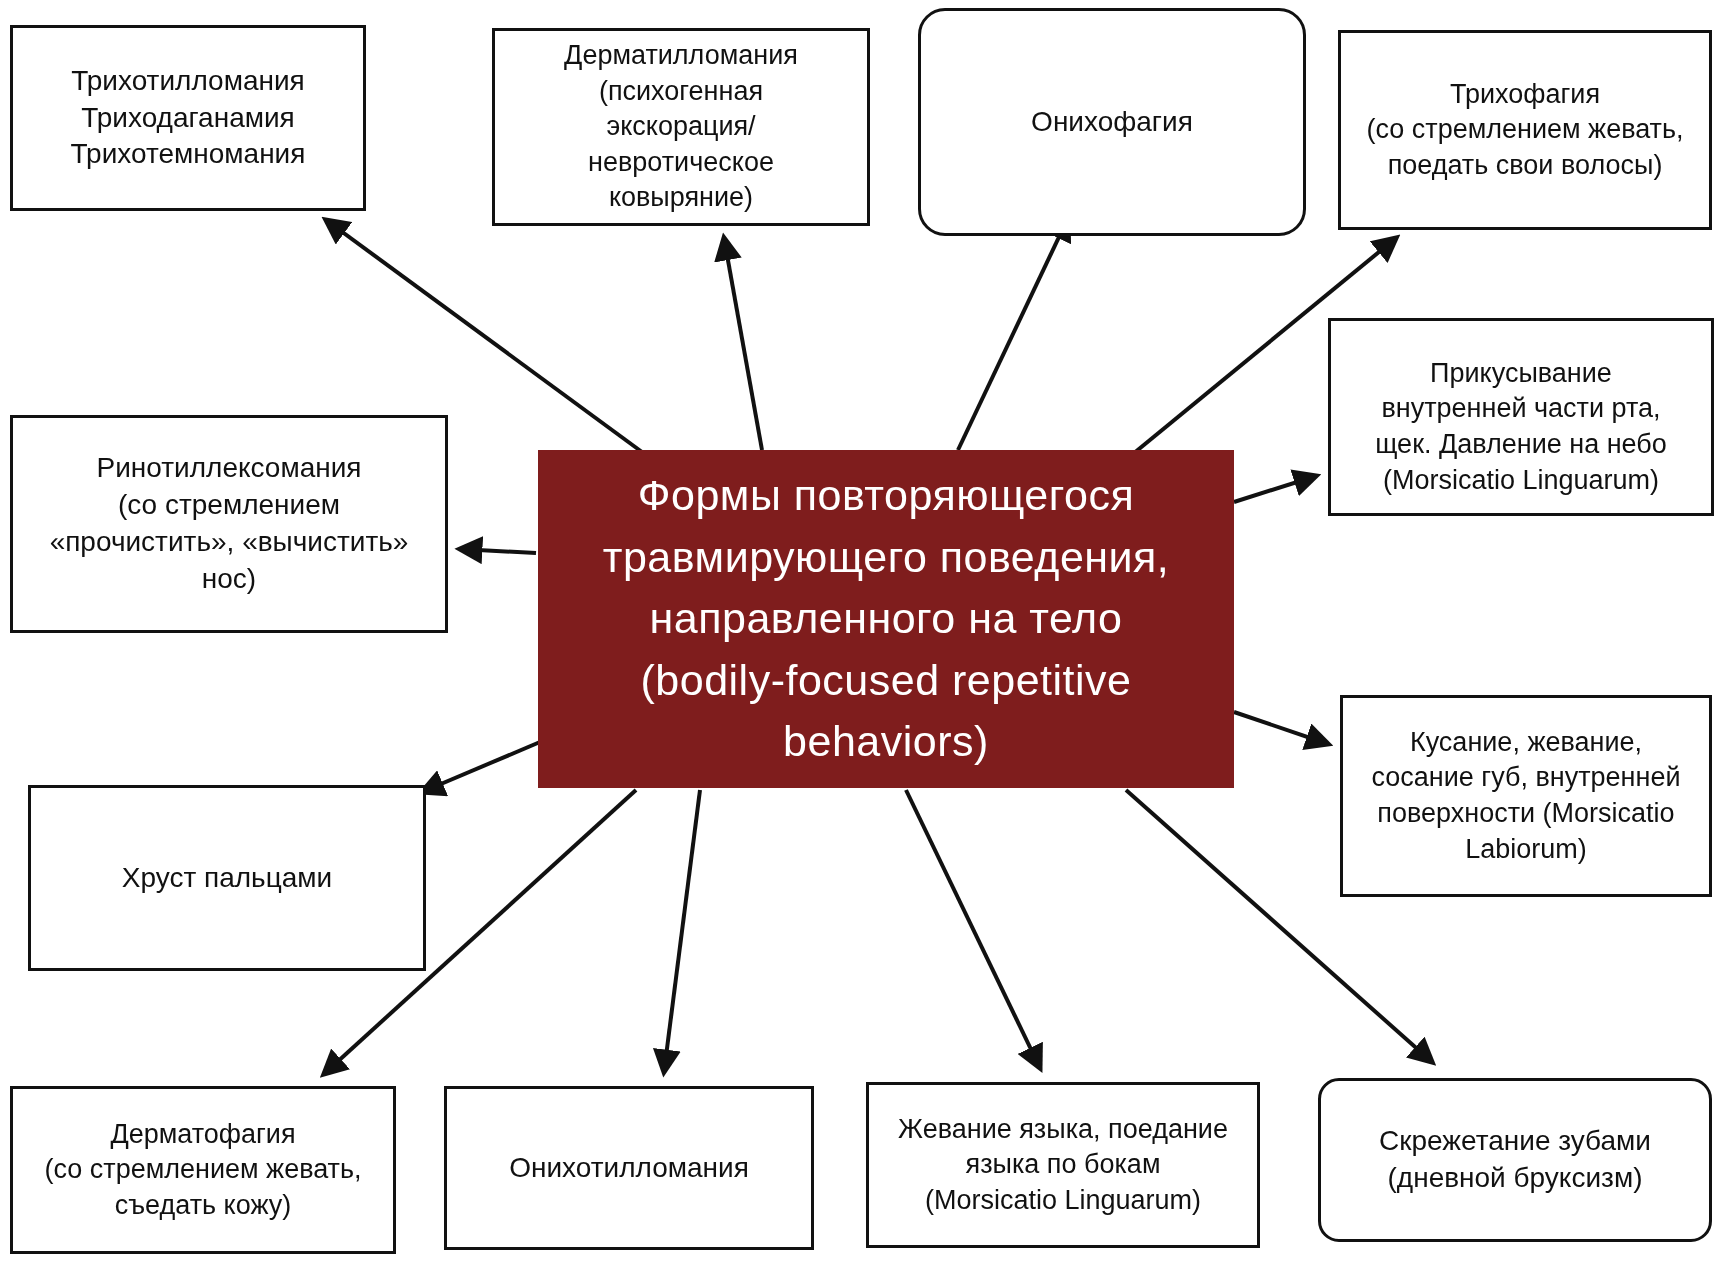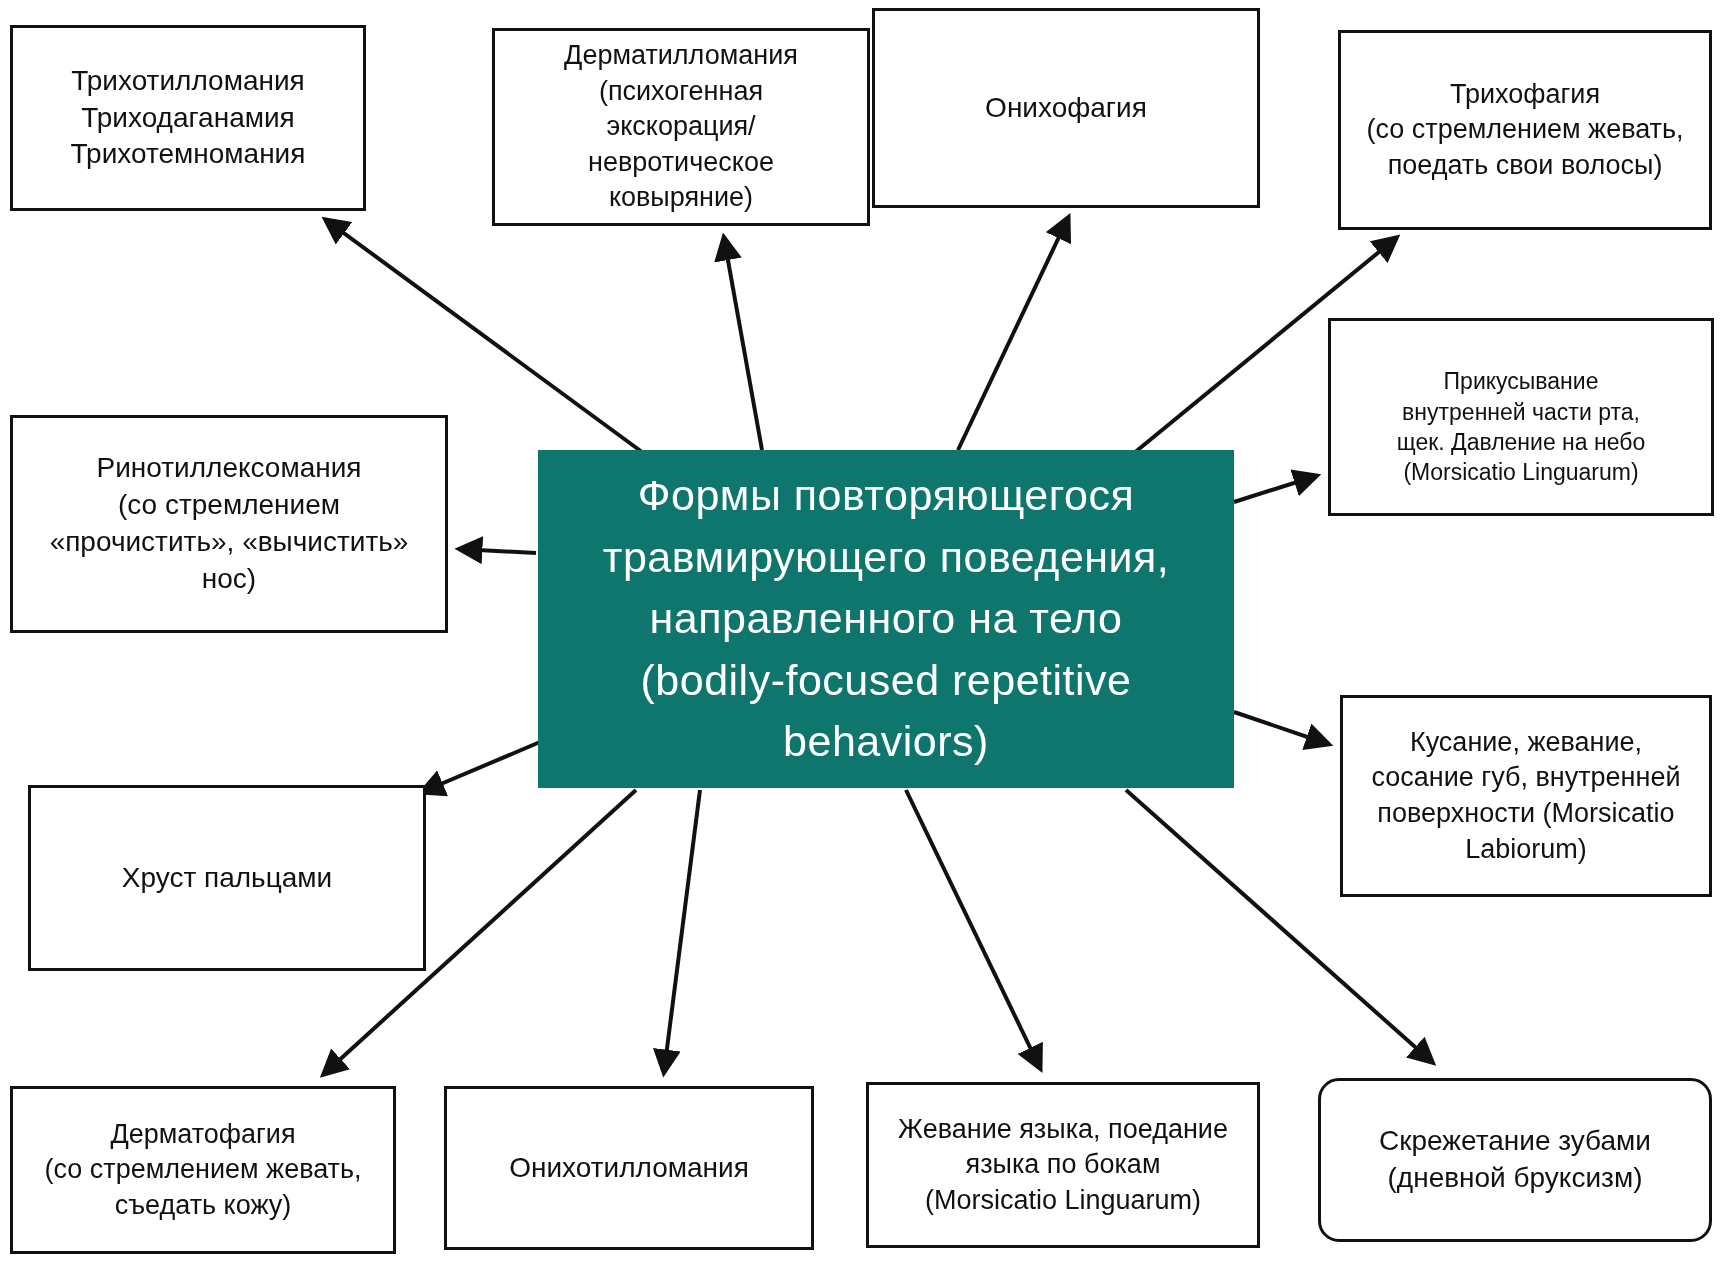--- a/index.html
+++ b/index.html
@@ -30,21 +30,21 @@
   }
   .node-label {
     white-space: pre-line;
     font-size: 28px;
     line-height: 1.32;
     color: #111111;
   }
   .center-box {
     position: absolute;
     box-sizing: border-box;
-    background: #0f766e;
+    background: #7f1d1d;
     display: flex;
     align-items: center;
     justify-content: center;
     text-align: center;
     padding: 10px 18px;
   }
   .center-label {
     white-space: pre-line;
     font-size: 43px;
     line-height: 1.43;
@@ -94,32 +94,32 @@
   </div>
 
   <div class="node" style="left:492px; top:28px; width:378px; height:198px;">
     <div class="node-label" style="font-size:27px;">Дерматилломания
 (психогенная
 экскорация/
 невротическое
 ковыряние)</div>
   </div>
 
-  <div class="node" style="left:872px; top:8px; width:388px; height:200px;">
+  <div class="node" style="left:918px; top:8px; width:388px; height:228px;border-radius:27px;">
     <div class="node-label">Онихофагия</div>
   </div>
 
   <div class="node" style="left:1338px; top:30px; width:374px; height:200px;">
     <div class="node-label" style="font-size:27px;">Трихофагия
 (со стремлением жевать,
 поедать свои волосы)</div>
   </div>
 
   <div class="node" style="left:1328px; top:318px; width:386px; height:198px;">
-    <div class="node-label" style="font-size:23px;margin-top:20px;">Прикусывание
+    <div class="node-label" style="font-size:27px;margin-top:20px;">Прикусывание
 внутренней части рта,
 щек. Давление на небо
 (Morsicatio Linguarum)</div>
   </div>
 
   <div class="node" style="left:1340px; top:695px; width:372px; height:202px;">
     <div class="node-label" style="font-size:27px;text-align:center;">Кусание, жевание,
 сосание губ, внутренней
 поверхности (Morsicatio
 Labiorum)</div>

